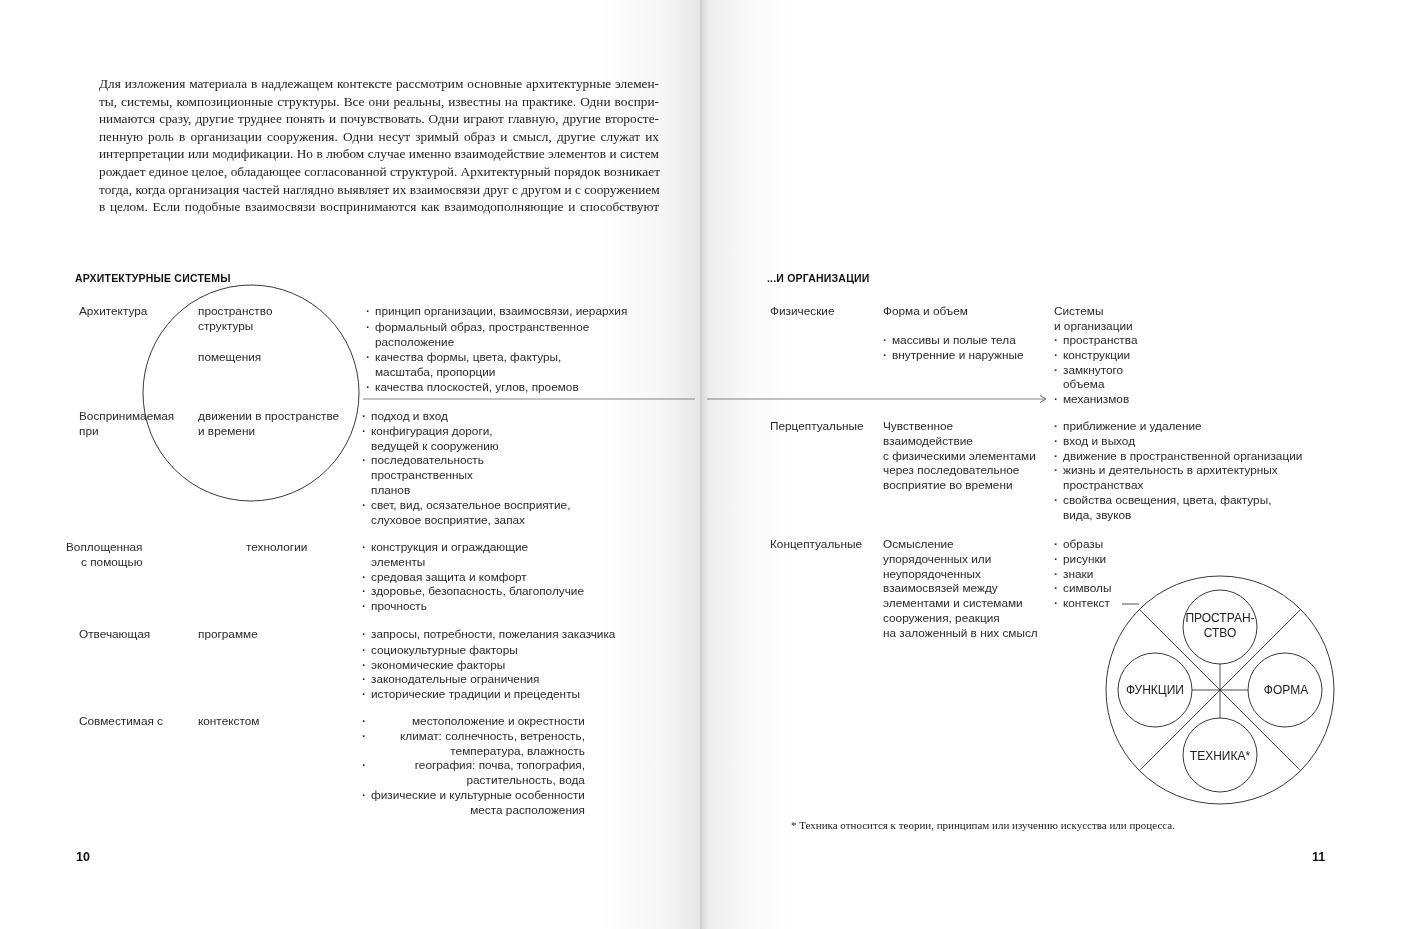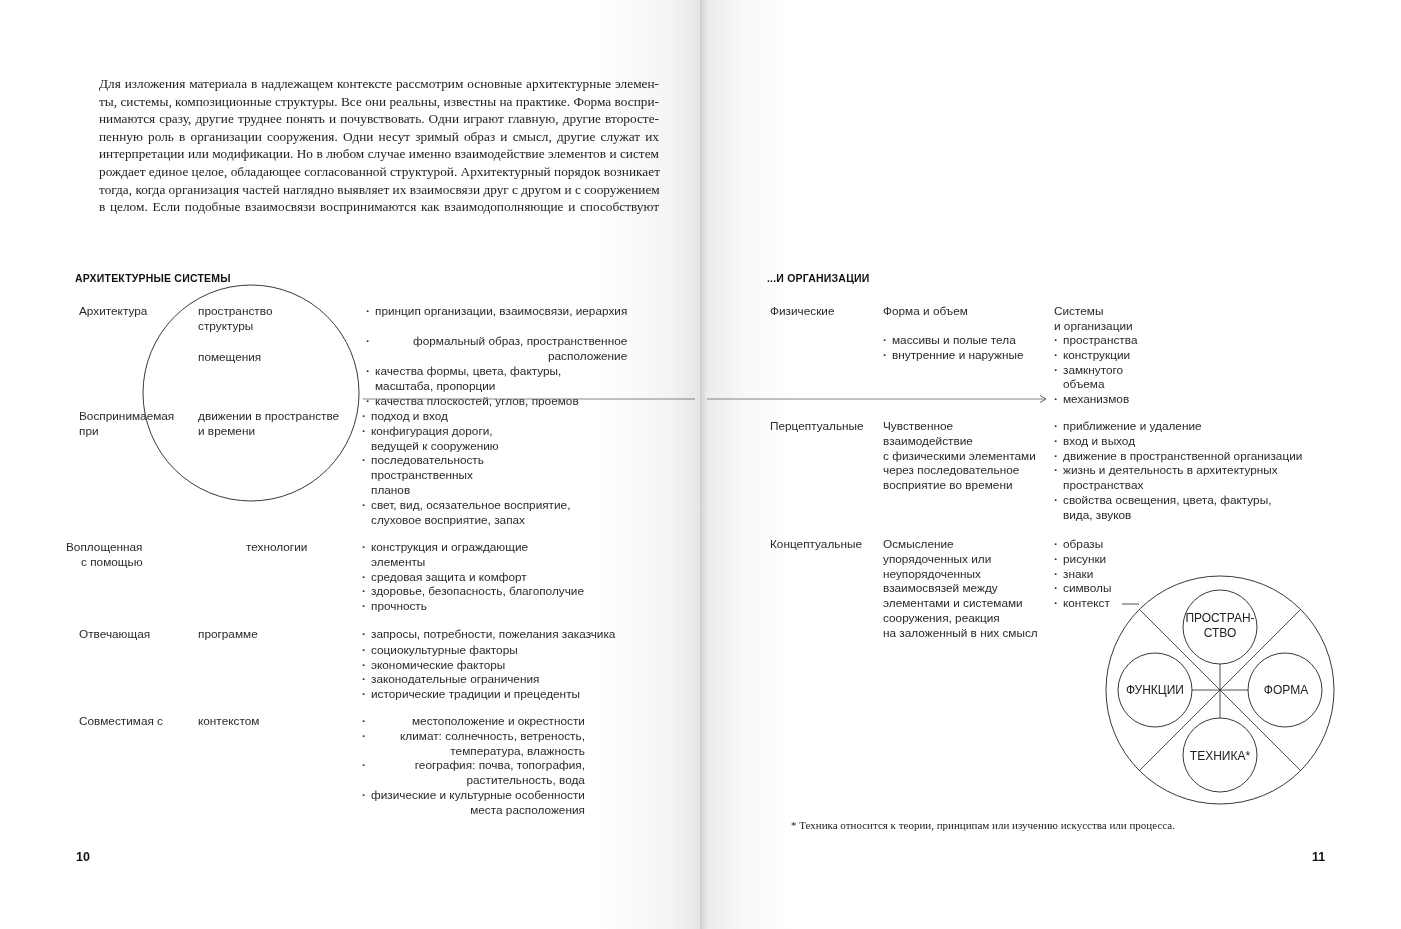--- a/index.html
+++ b/index.html
@@ -32,42 +32,42 @@
 </head>
 <body>
 
 <div class="spread">
   <div class="page page-left"></div>
   <div class="page page-right"></div>
   <div class="gutter"></div>
 
   <div class="intro serif">
     <span class="line">Для изложения материала в надлежащем контексте рассмотрим основные архитектурные элемен-</span>
-    <span class="line">ты, системы, композиционные структуры. Все они реальны, известны на практике. Форма воспри-</span>
+    <span class="line">ты, системы, композиционные структуры. Все они реальны, известны на практике. Одни воспри-</span>
     <span class="line">нимаются сразу, другие труднее понять и почувствовать. Одни играют главную, другие второсте-</span>
     <span class="line">пенную роль в организации сооружения. Одни несут зримый образ и смысл, другие служат их</span>
     <span class="line">интерпретации или модификации. Но в любом случае именно взаимодействие элементов и систем</span>
     <span class="line">рождает единое целое, обладающее согласованной структурой. Архитектурный порядок возникает</span>
     <span class="line">тогда, когда организация частей наглядно выявляет их взаимосвязи друг с другом и с сооружением</span>
     <span class="line">в целом. Если подобные взаимосвязи воспринимаются как взаимодополняющие и способствуют</span>
   </div>
 
   <div class="heading sans" style="left:75px; top:272px;">АРХИТЕКТУРНЫЕ СИСТЕМЫ</div>
 
   <div class="t sans" style="left:79px; top:304px;">Архитектура</div>
   <div class="t sans" style="left:198px; top:304px;">
     <div>пространство</div>
     <div>структуры</div>
   </div>
   <div class="t sans" style="left:198px; top:350px;">помещения</div>
   <div class="bul sans" style="left:366px; top:304px;">
     <div class="item">
         <span>принцип организации, взаимосвязи, иерархия</span>
       </div>
-    <div class="item" style="margin-top:15px;text-align:right;">
+    <div class="item" style="margin-top:1px;">
         <span>формальный образ, пространственное</span>
         <span>расположение</span>
       </div>
     <div class="item" style="margin-top:1px;">
         <span>качества формы, цвета, фактуры,</span>
         <span>масштаба, пропорции</span>
       </div>
     <div class="item">
         <span>качества плоскостей, углов, проемов</span>
       </div>

